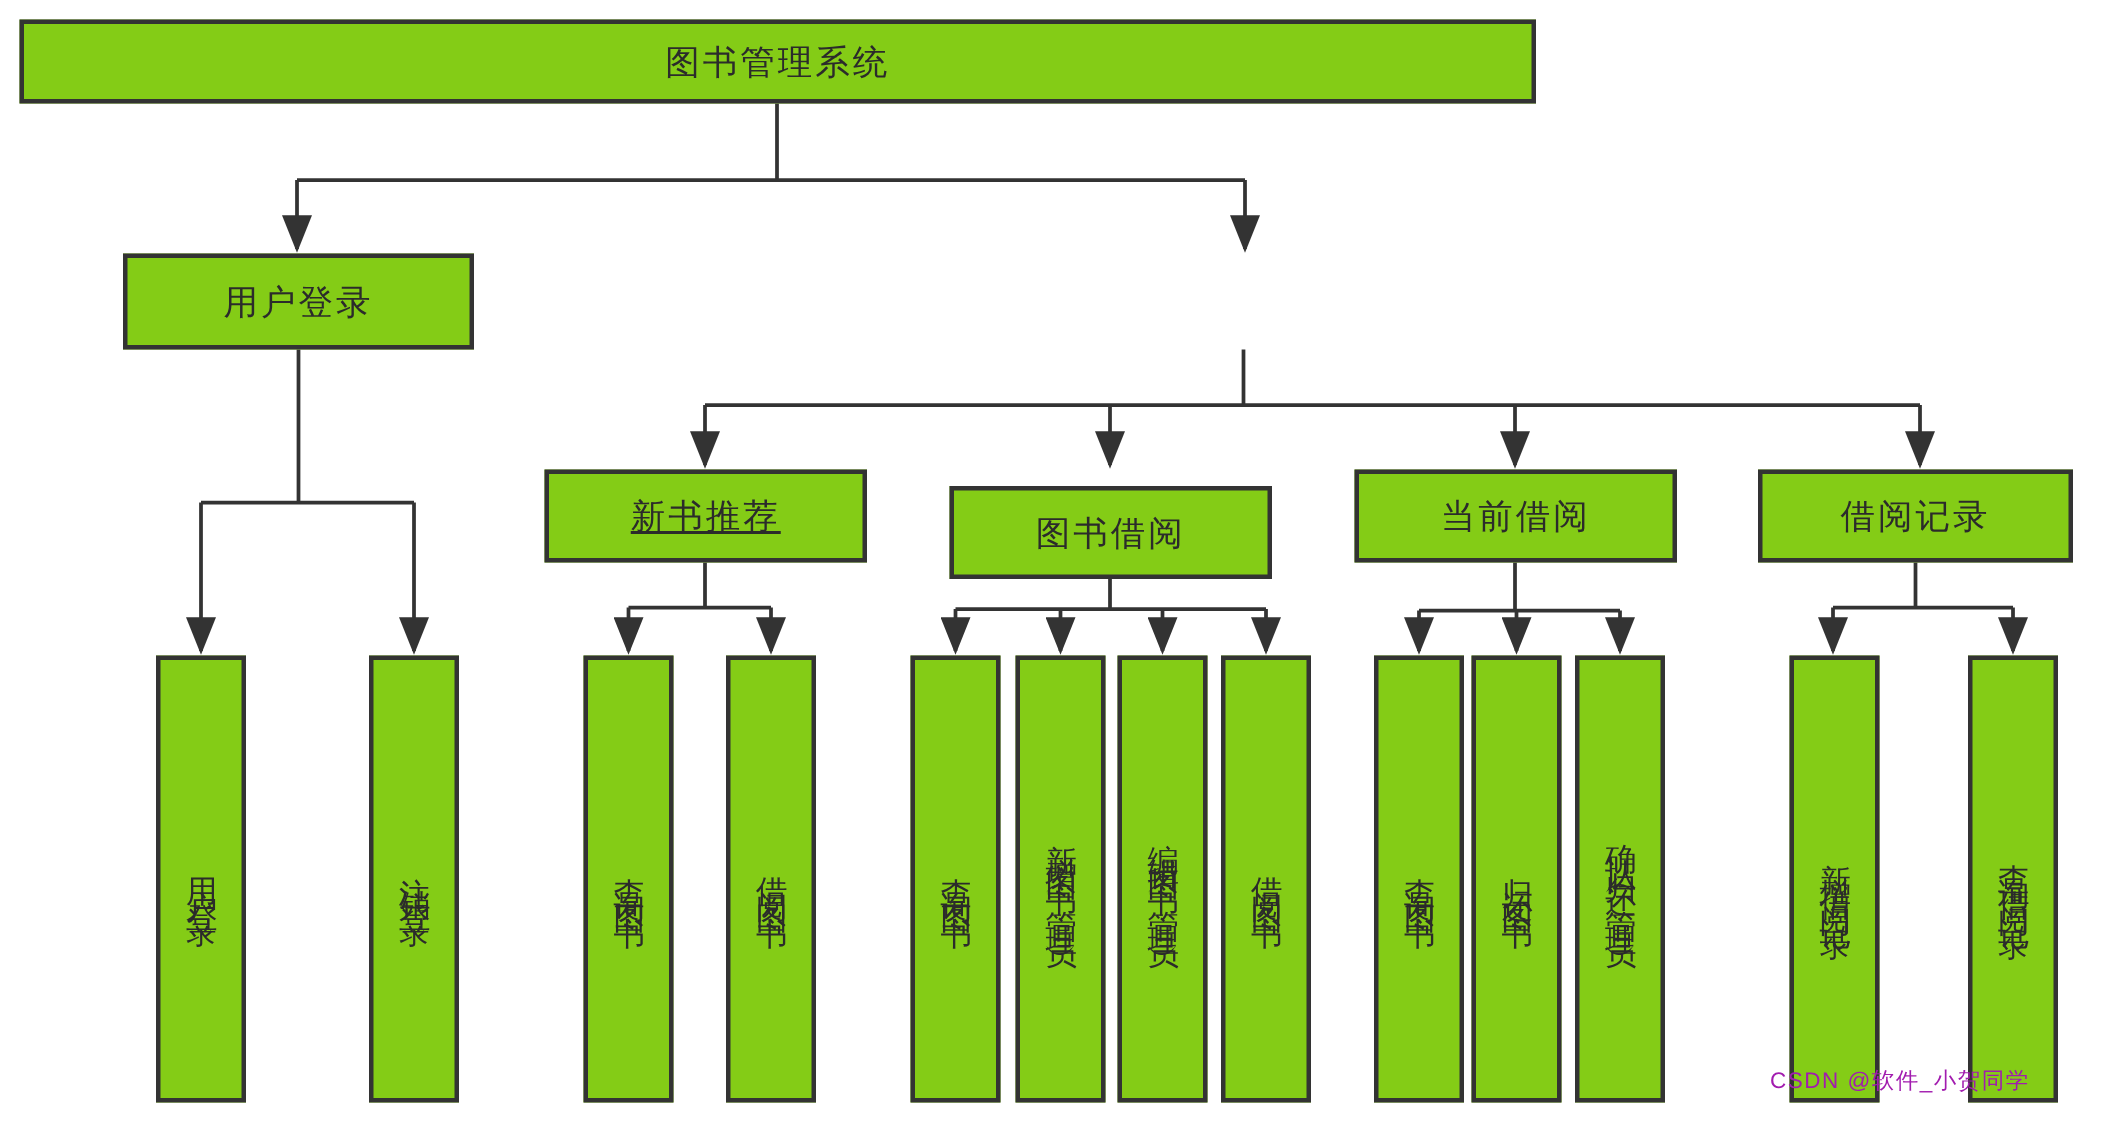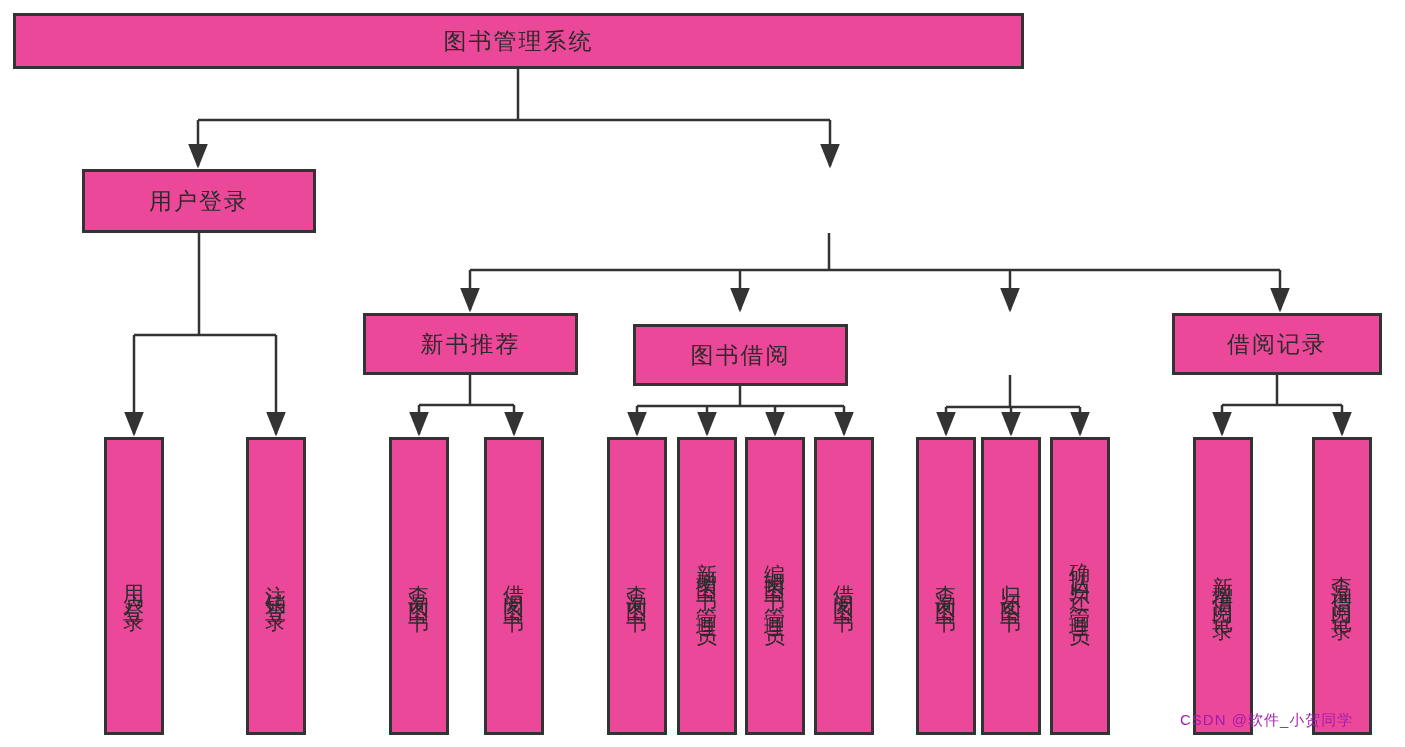--- a/index.html
+++ b/index.html
@@ -8,21 +8,21 @@
     width:1405px;height:747px;
     background:#ffffff;
     font-family:"Liberation Sans", sans-serif;
     overflow:hidden;
   }
   .connectors{position:absolute;left:0;top:0;pointer-events:none;}
   .node{
     position:absolute;
     box-sizing:border-box;
     border:3px solid #333333;
-    background:#ec4899;
+    background:#84cc16;
     color:#2b2b2b;
     display:flex;
     align-items:center;
     justify-content:center;
   }
   .h-node{
     font-size:23px;
     letter-spacing:2px;
     white-space:nowrap;
   }
@@ -94,22 +94,23 @@
       <path d="M1222,405 H1342"></path>
       <path d="M1222,405 V434" marker-end="url(#arrow)"></path>
       <path d="M1342,405 V434" marker-end="url(#arrow)"></path>
     </g>
   </svg>
 
   <div class="node h-node" style="left:13px;top:13px;width:1011px;height:56px;">图书管理系统</div>
 
   <div class="node h-node" style="left:82px;top:169px;width:234px;height:64px;">用户登录</div>
 
-  <div class="node h-node" style="left:363px;top:313px;width:215px;height:62px;">新书推荐</div>
+  <div class="node h-node" style="left:363px;top:313px;width:215px;height:62px;text-decoration:underline;">新书推荐</div>
   <div class="node h-node" style="left:633px;top:324px;width:215px;height:62px;">图书借阅</div>
+  <div class="node h-node" style="left:903px;top:313px;width:215px;height:62px;">当前借阅</div>
   <div class="node h-node" style="left:1172px;top:313px;width:210px;height:62px;">借阅记录</div>
 
   <div class="node v-node" style="left:104px;top:437px;width:60px;height:298px;">用户登录</div>
   <div class="node v-node" style="left:246px;top:437px;width:60px;height:298px;">注销登录</div>
 
   <div class="node v-node" style="left:389px;top:437px;width:60px;height:298px;">查询图书</div>
   <div class="node v-node" style="left:484px;top:437px;width:60px;height:298px;">借阅图书</div>
 
   <div class="node v-node" style="left:607px;top:437px;width:60px;height:298px;">查询图书</div>
   <div class="node v-node" style="left:677px;top:437px;width:60px;height:298px;">新增图书（管理员）</div>

